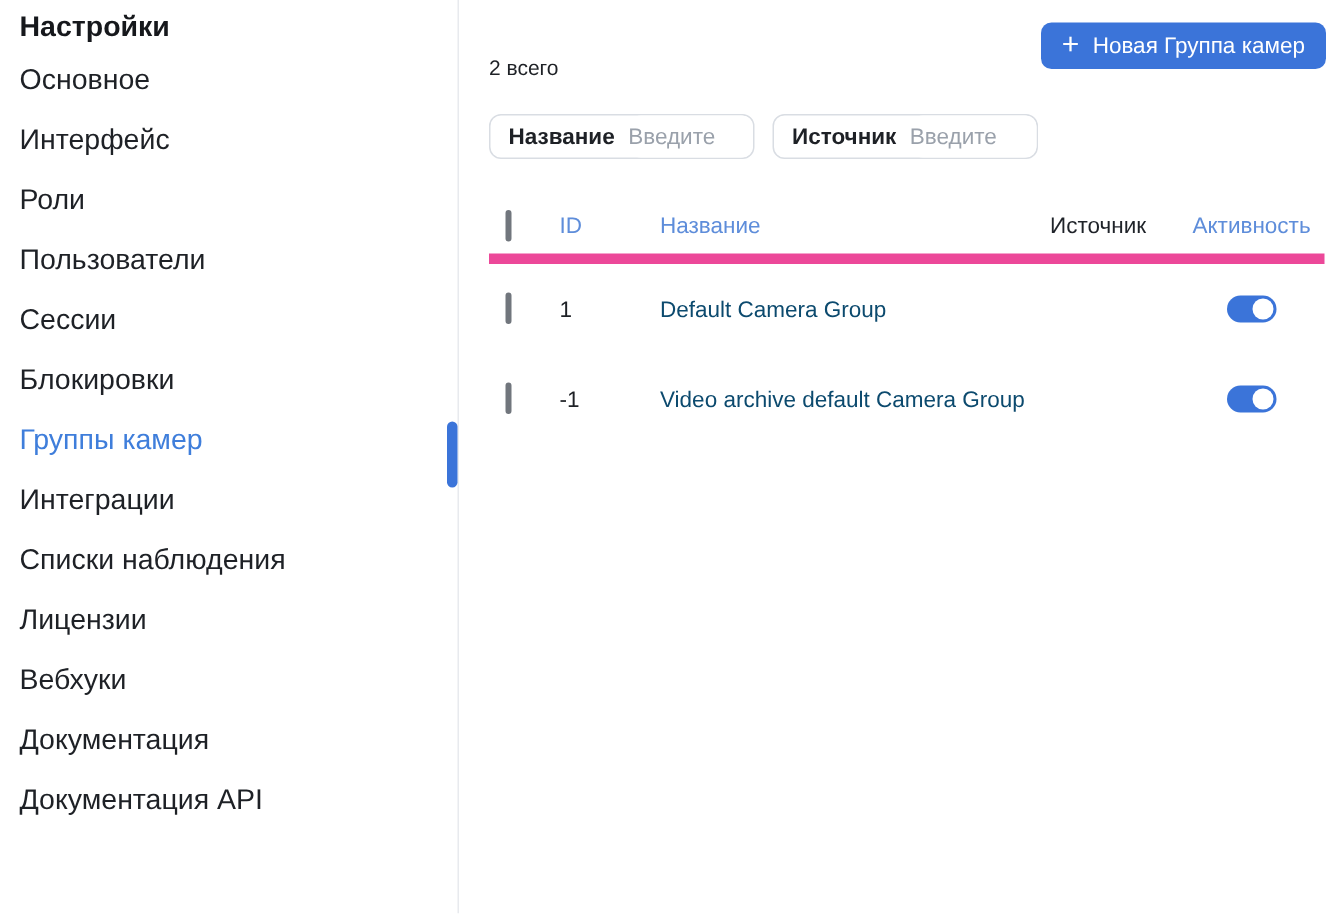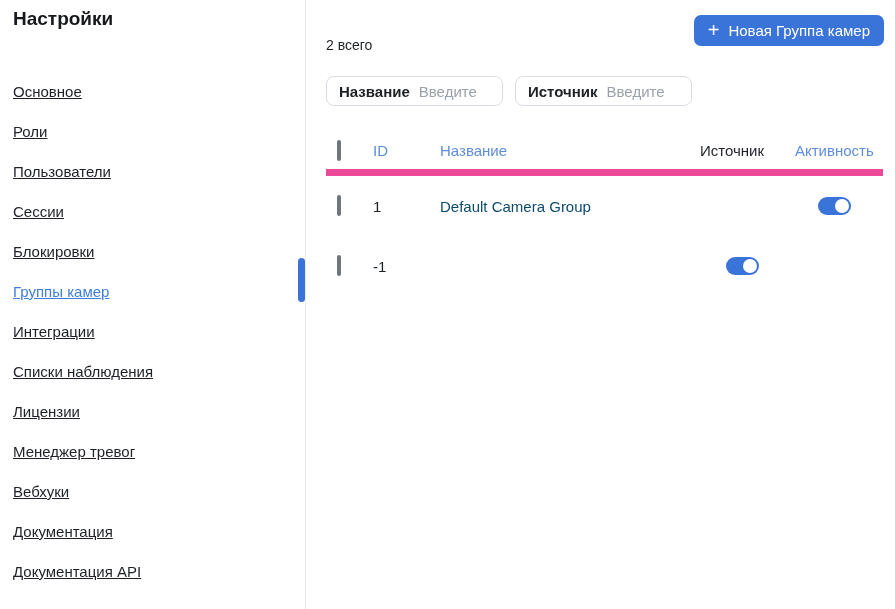--- a/index.html
+++ b/index.html
@@ -18,32 +18,31 @@
     min-width: 306px;
     height: 609px;
     border-right: 1px solid #e8eaee;
     padding-top: 8px;
   }
   .sidebar-title {
     font-size: 19px;
     font-weight: 700;
     color: #16181c;
     padding-left: 13px;
-    margin-bottom: 30px;
+    margin-bottom: 13px;
   }
   .nav-item {
     position: relative;
     height: 40px;
     display: flex;
-    align-items: flex-end;
+    align-items: flex-start;
     padding-left: 13px;
-    font-size: 15px;
-    color: #1e2126;
-    cursor: pointer;
-    text-decoration: underline;
+    font-size: 19px;
+    color: #1e2126;
+    cursor: pointer;
   }
   .nav-item.active { color: #3f7edb; }
   .nav-item.active .active-bar {
     position: absolute;
     right: 0;
     top: 50%;
     transform: translateY(-50%);
     width: 7px;
     height: 44px;
     border-radius: 4px;
@@ -173,20 +172,23 @@
 </style>
 </head>
 <body>
 
 <div class="sidebar">
   <div class="sidebar-title">Настройки</div>
   <div class="nav-item">
       <span>Основное</span>
     </div>
   <div class="nav-item">
+      <span>Интерфейс</span>
+    </div>
+  <div class="nav-item">
       <span>Роли</span>
     </div>
   <div class="nav-item">
       <span>Пользователи</span>
     </div>
   <div class="nav-item">
       <span>Сессии</span>
     </div>
   <div class="nav-item">
       <span>Блокировки</span>
@@ -196,23 +198,20 @@
     <span class="active-bar"></span>
   </div>
   <div class="nav-item">
       <span>Интеграции</span>
     </div>
   <div class="nav-item">
       <span>Списки наблюдения</span>
     </div>
   <div class="nav-item">
       <span>Лицензии</span>
-    </div>
-  <div class="nav-item">
-      <span>Менеджер тревог</span>
     </div>
   <div class="nav-item">
       <span>Вебхуки</span>
     </div>
   <div class="nav-item">
       <span>Документация</span>
     </div>
   <div class="nav-item">
       <span>Документация API</span>
     </div>
@@ -254,20 +253,21 @@
       <div class="toggle-wrap">
         <span class="toggle">
             <span class="knob"></span>
           </span>
       </div>
     </div>
 
     <div class="trow tbody-row">
       <div><span class="checkbox"></span></div>
       <div class="cell-id">-1</div>
+      <div class="cell-name">Video archive default Camera Group</div>
       <div class="cell-source"></div>
       <div class="toggle-wrap">
         <span class="toggle">
             <span class="knob"></span>
           </span>
       </div>
     </div>
   </div>
 </div>
 

